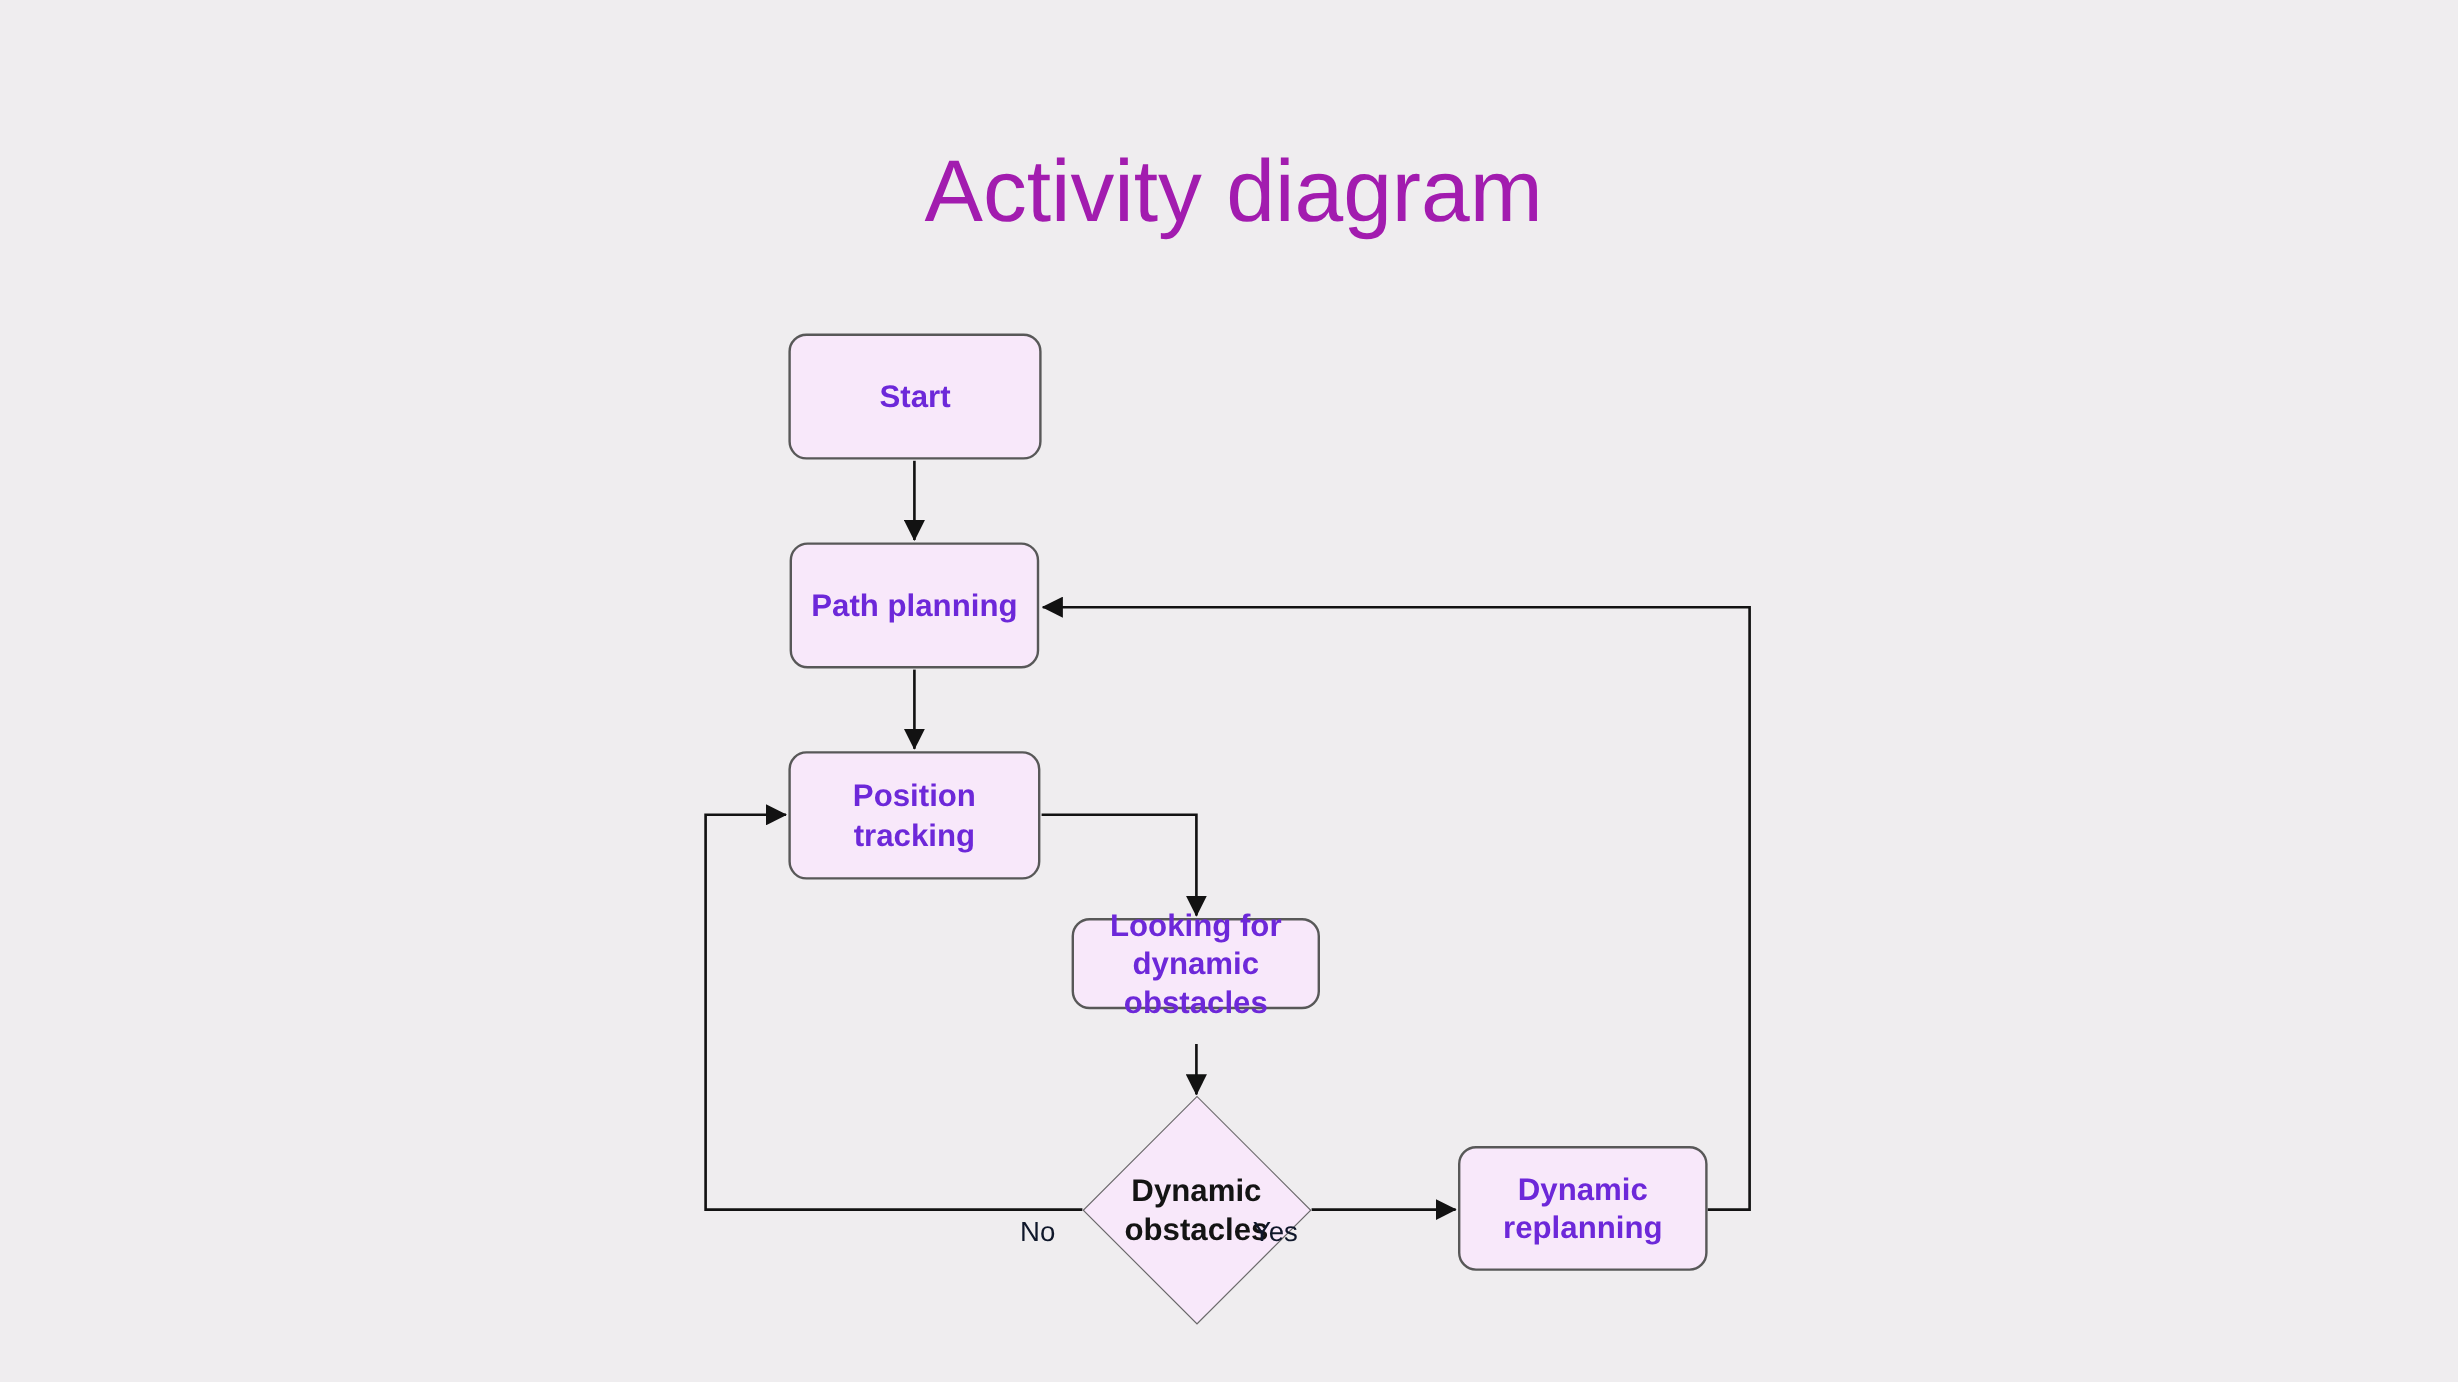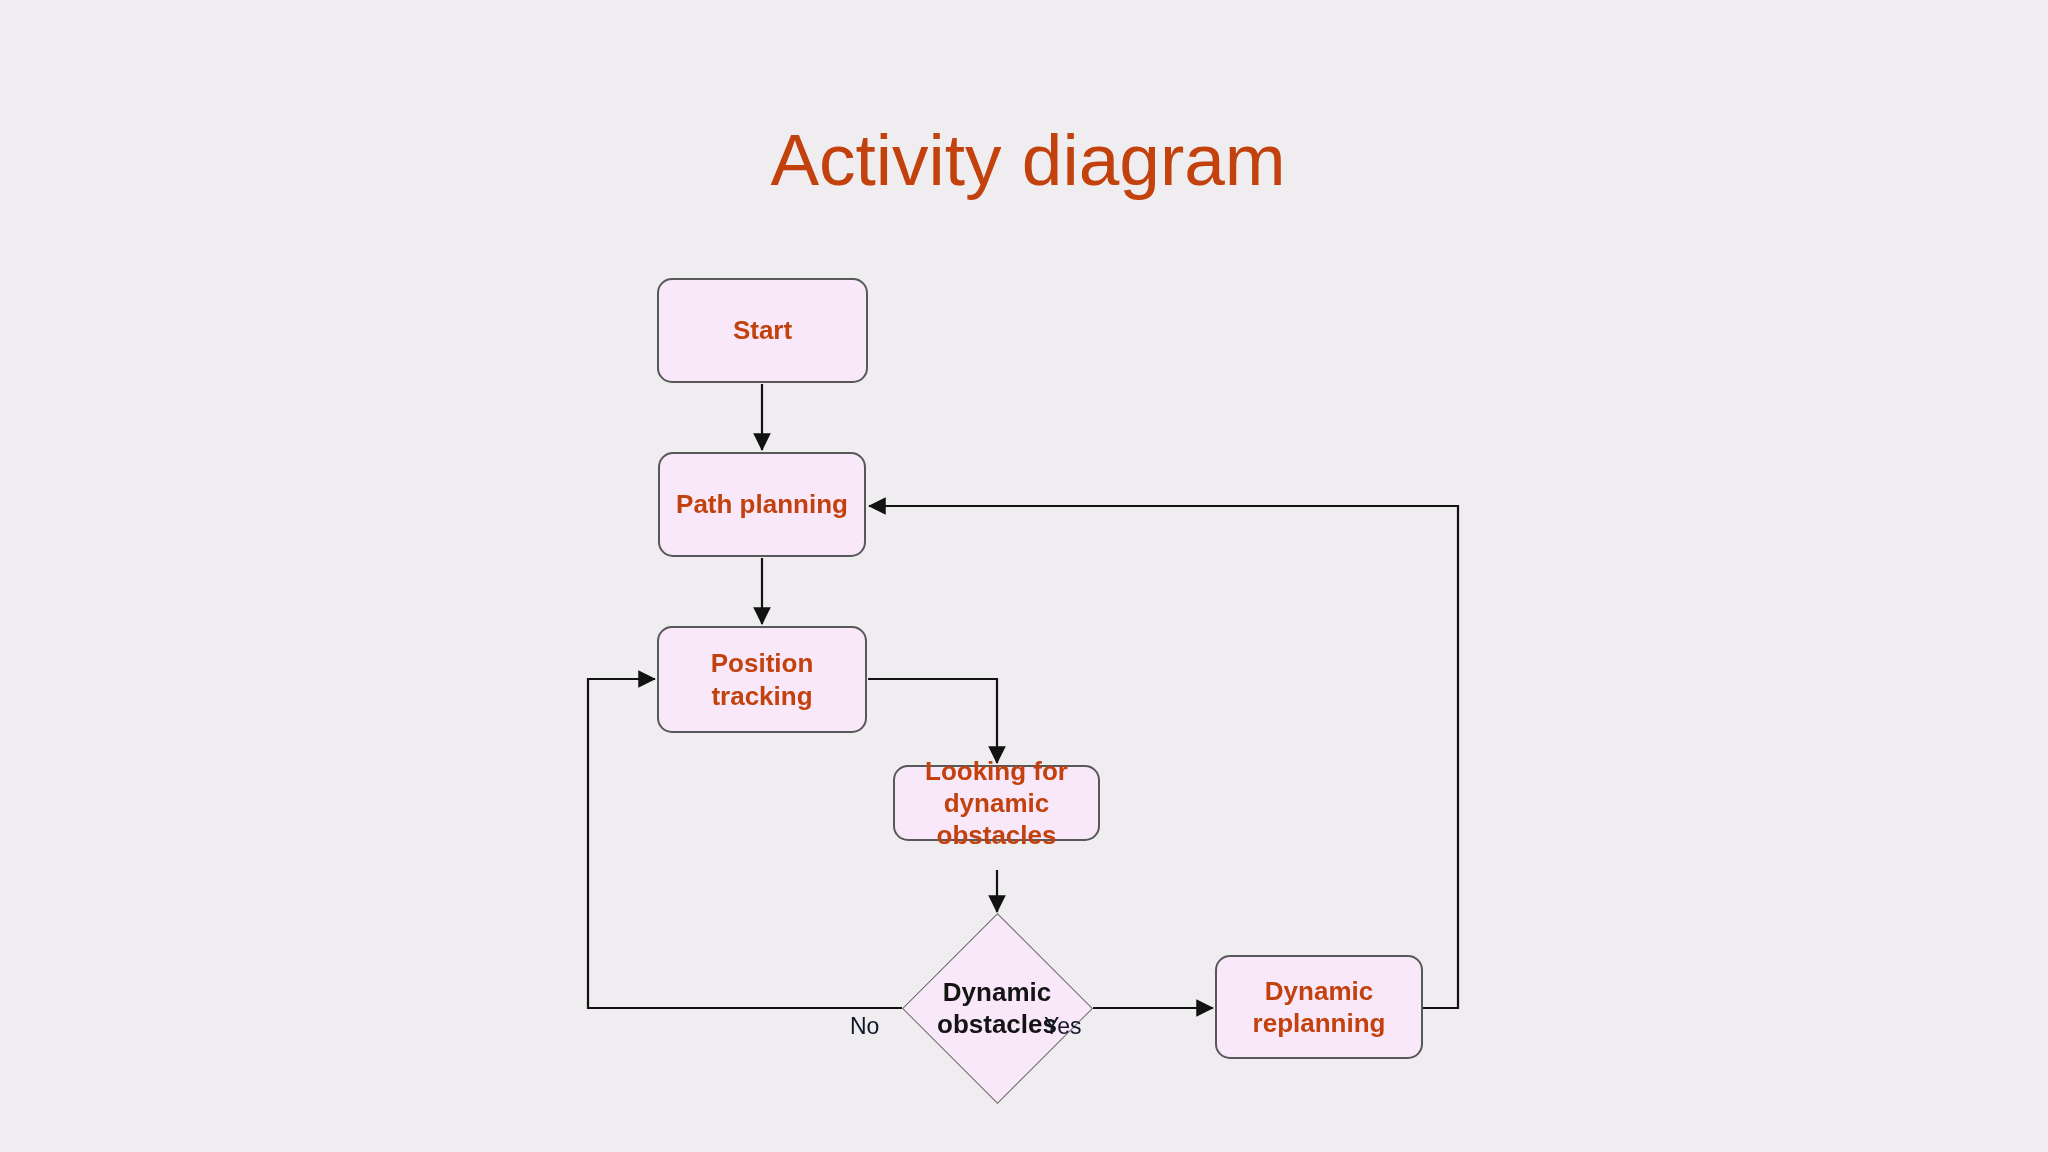--- a/index.html
+++ b/index.html
@@ -16,21 +16,21 @@
     overflow: hidden;
   }
   .page-title {
     position: absolute;
     left: 1028px;
     top: 118px;
     transform: translateX(-50%);
     font-size: 73px;
     font-weight: 400;
     letter-spacing: 0px;
-    color: #c2410c;
+    color: #a21caf;
     white-space: nowrap;
   }
   .edges-layer {
     position: absolute;
     left: 0;
     top: 0;
     width: 2048px;
     height: 1152px;
   }
   .node {
@@ -39,21 +39,21 @@
     background: #f8e8fa;
     border: 2px solid #585858;
     border-radius: 15px;
     display: flex;
     align-items: center;
     justify-content: center;
     text-align: center;
     font-size: 26px;
     font-weight: 700;
     line-height: 1.24;
-    color: #c2410c;
+    color: #6d28d9;
     white-space: pre-line;
   }
   .node-start            { left: 657px;  top: 278px; width: 211px; height: 105px; }
   .node-path-planning    { left: 658px;  top: 452px; width: 208px; height: 105px; }
   .node-position-tracking{ left: 657px;  top: 626px; width: 210px; height: 107px; }
   .node-looking          { left: 893px;  top: 765px; width: 207px; height: 76px; }
   .node-replanning       { left: 1215px; top: 955px; width: 208px; height: 104px; }
   .diamond-shape {
     position: absolute;
     left: 930px;

